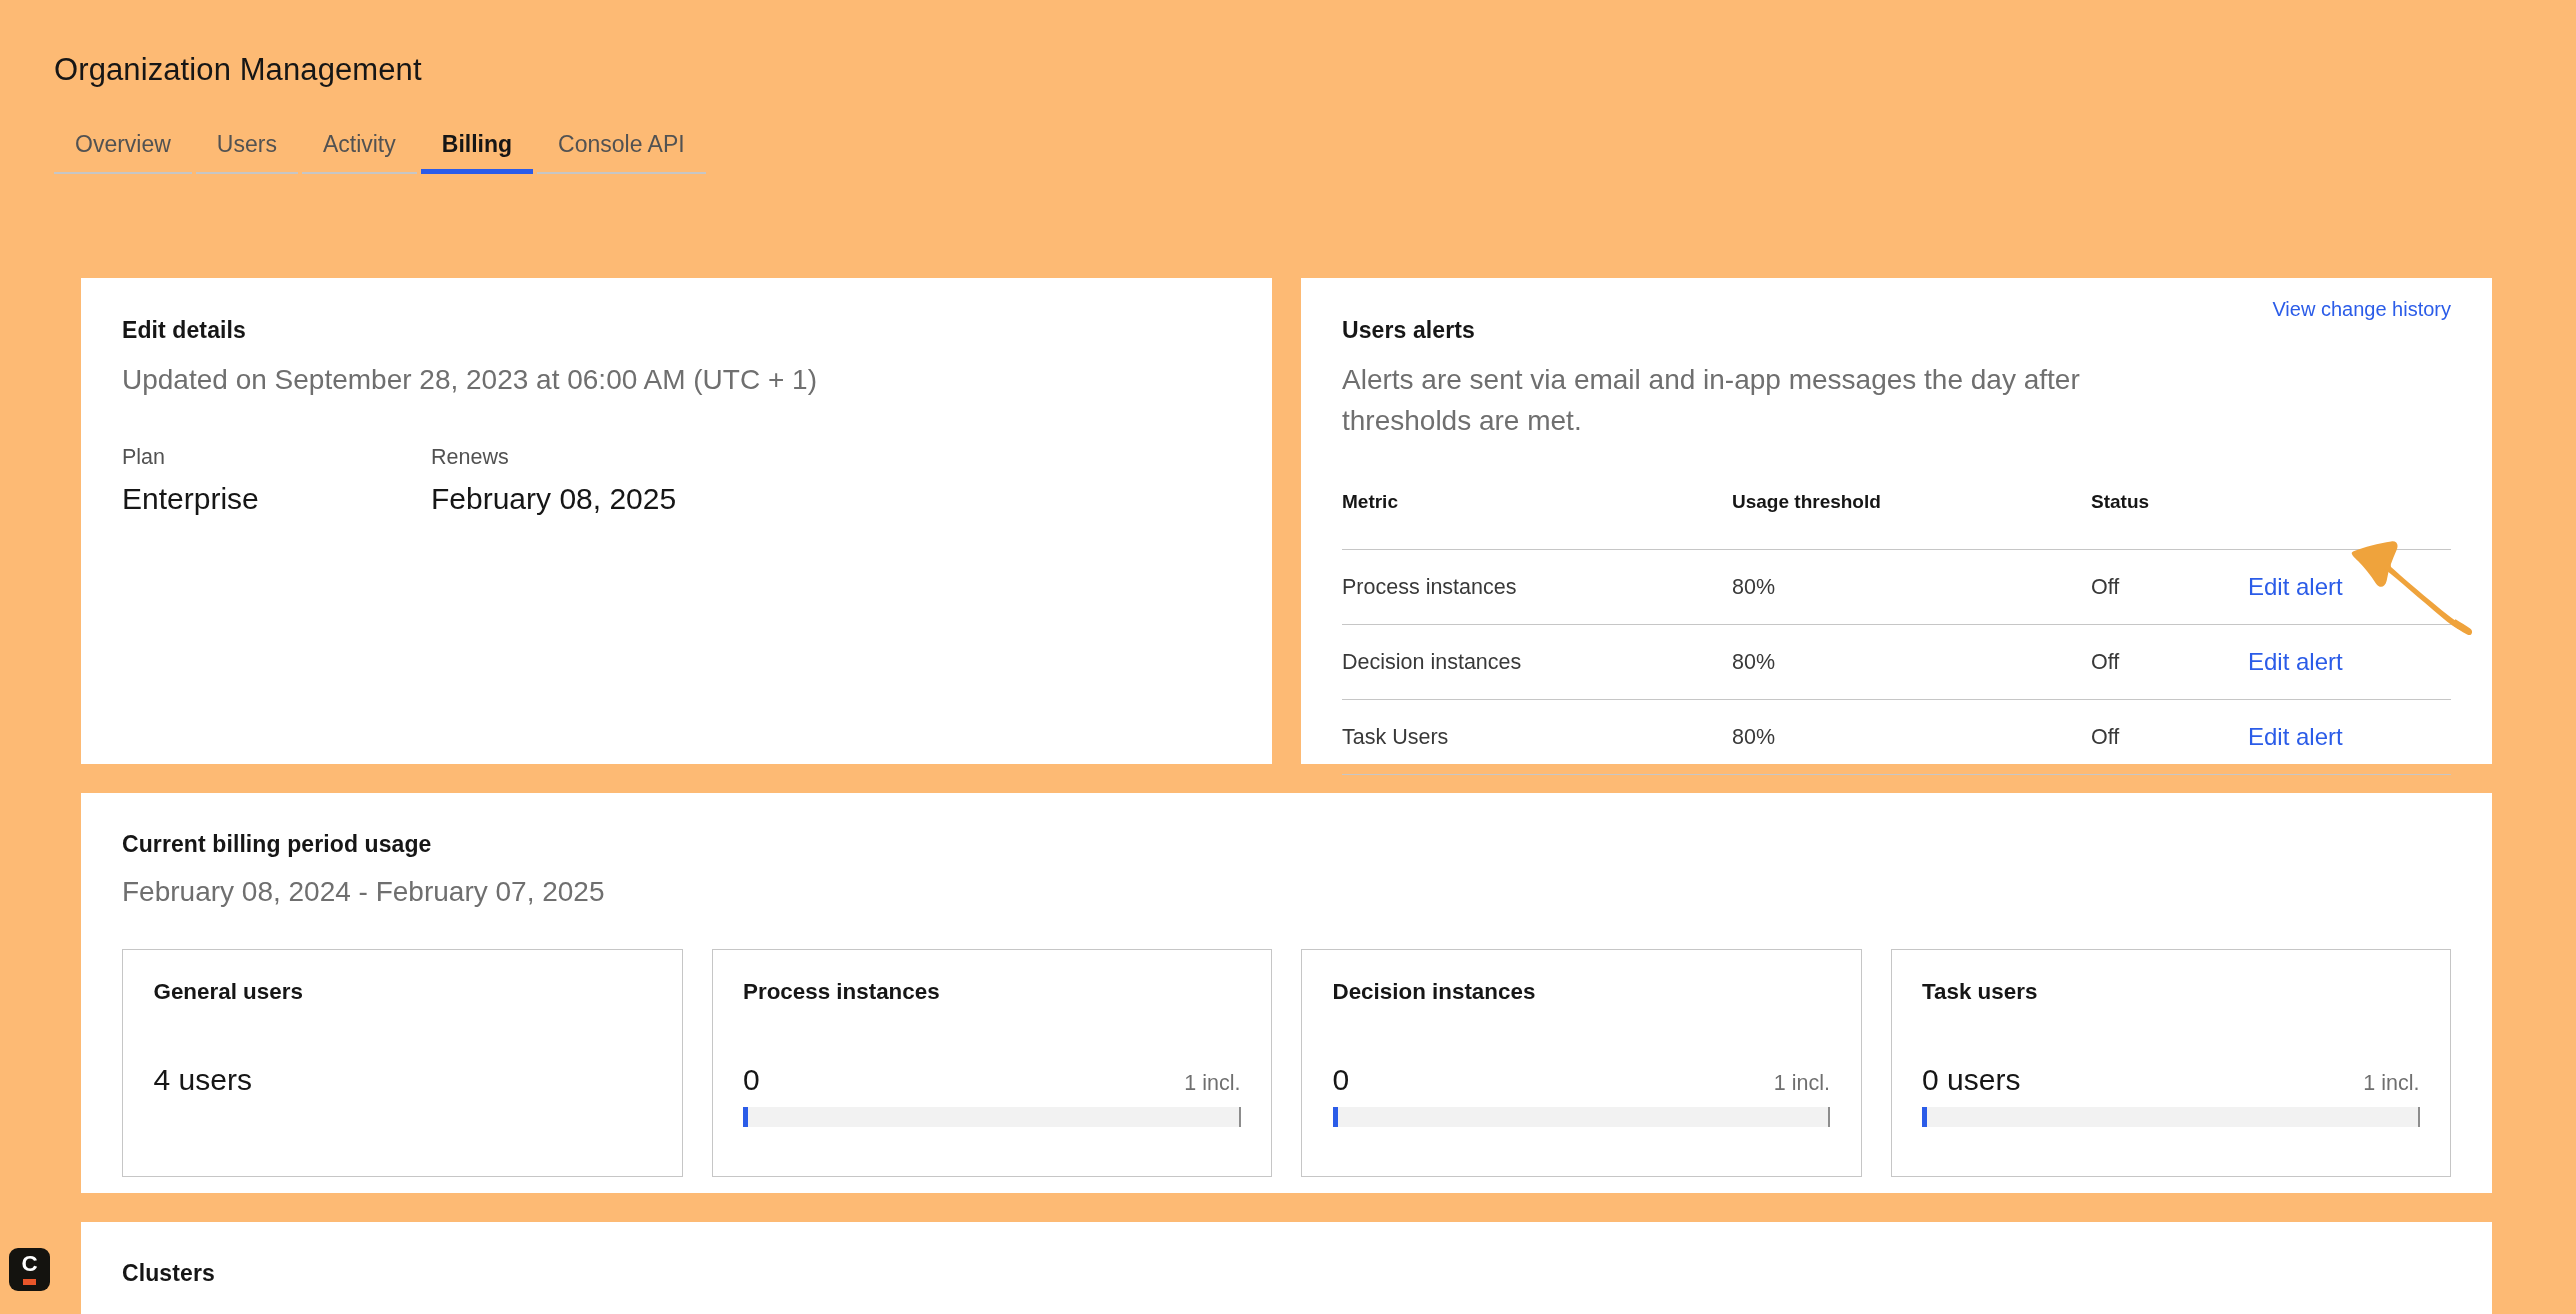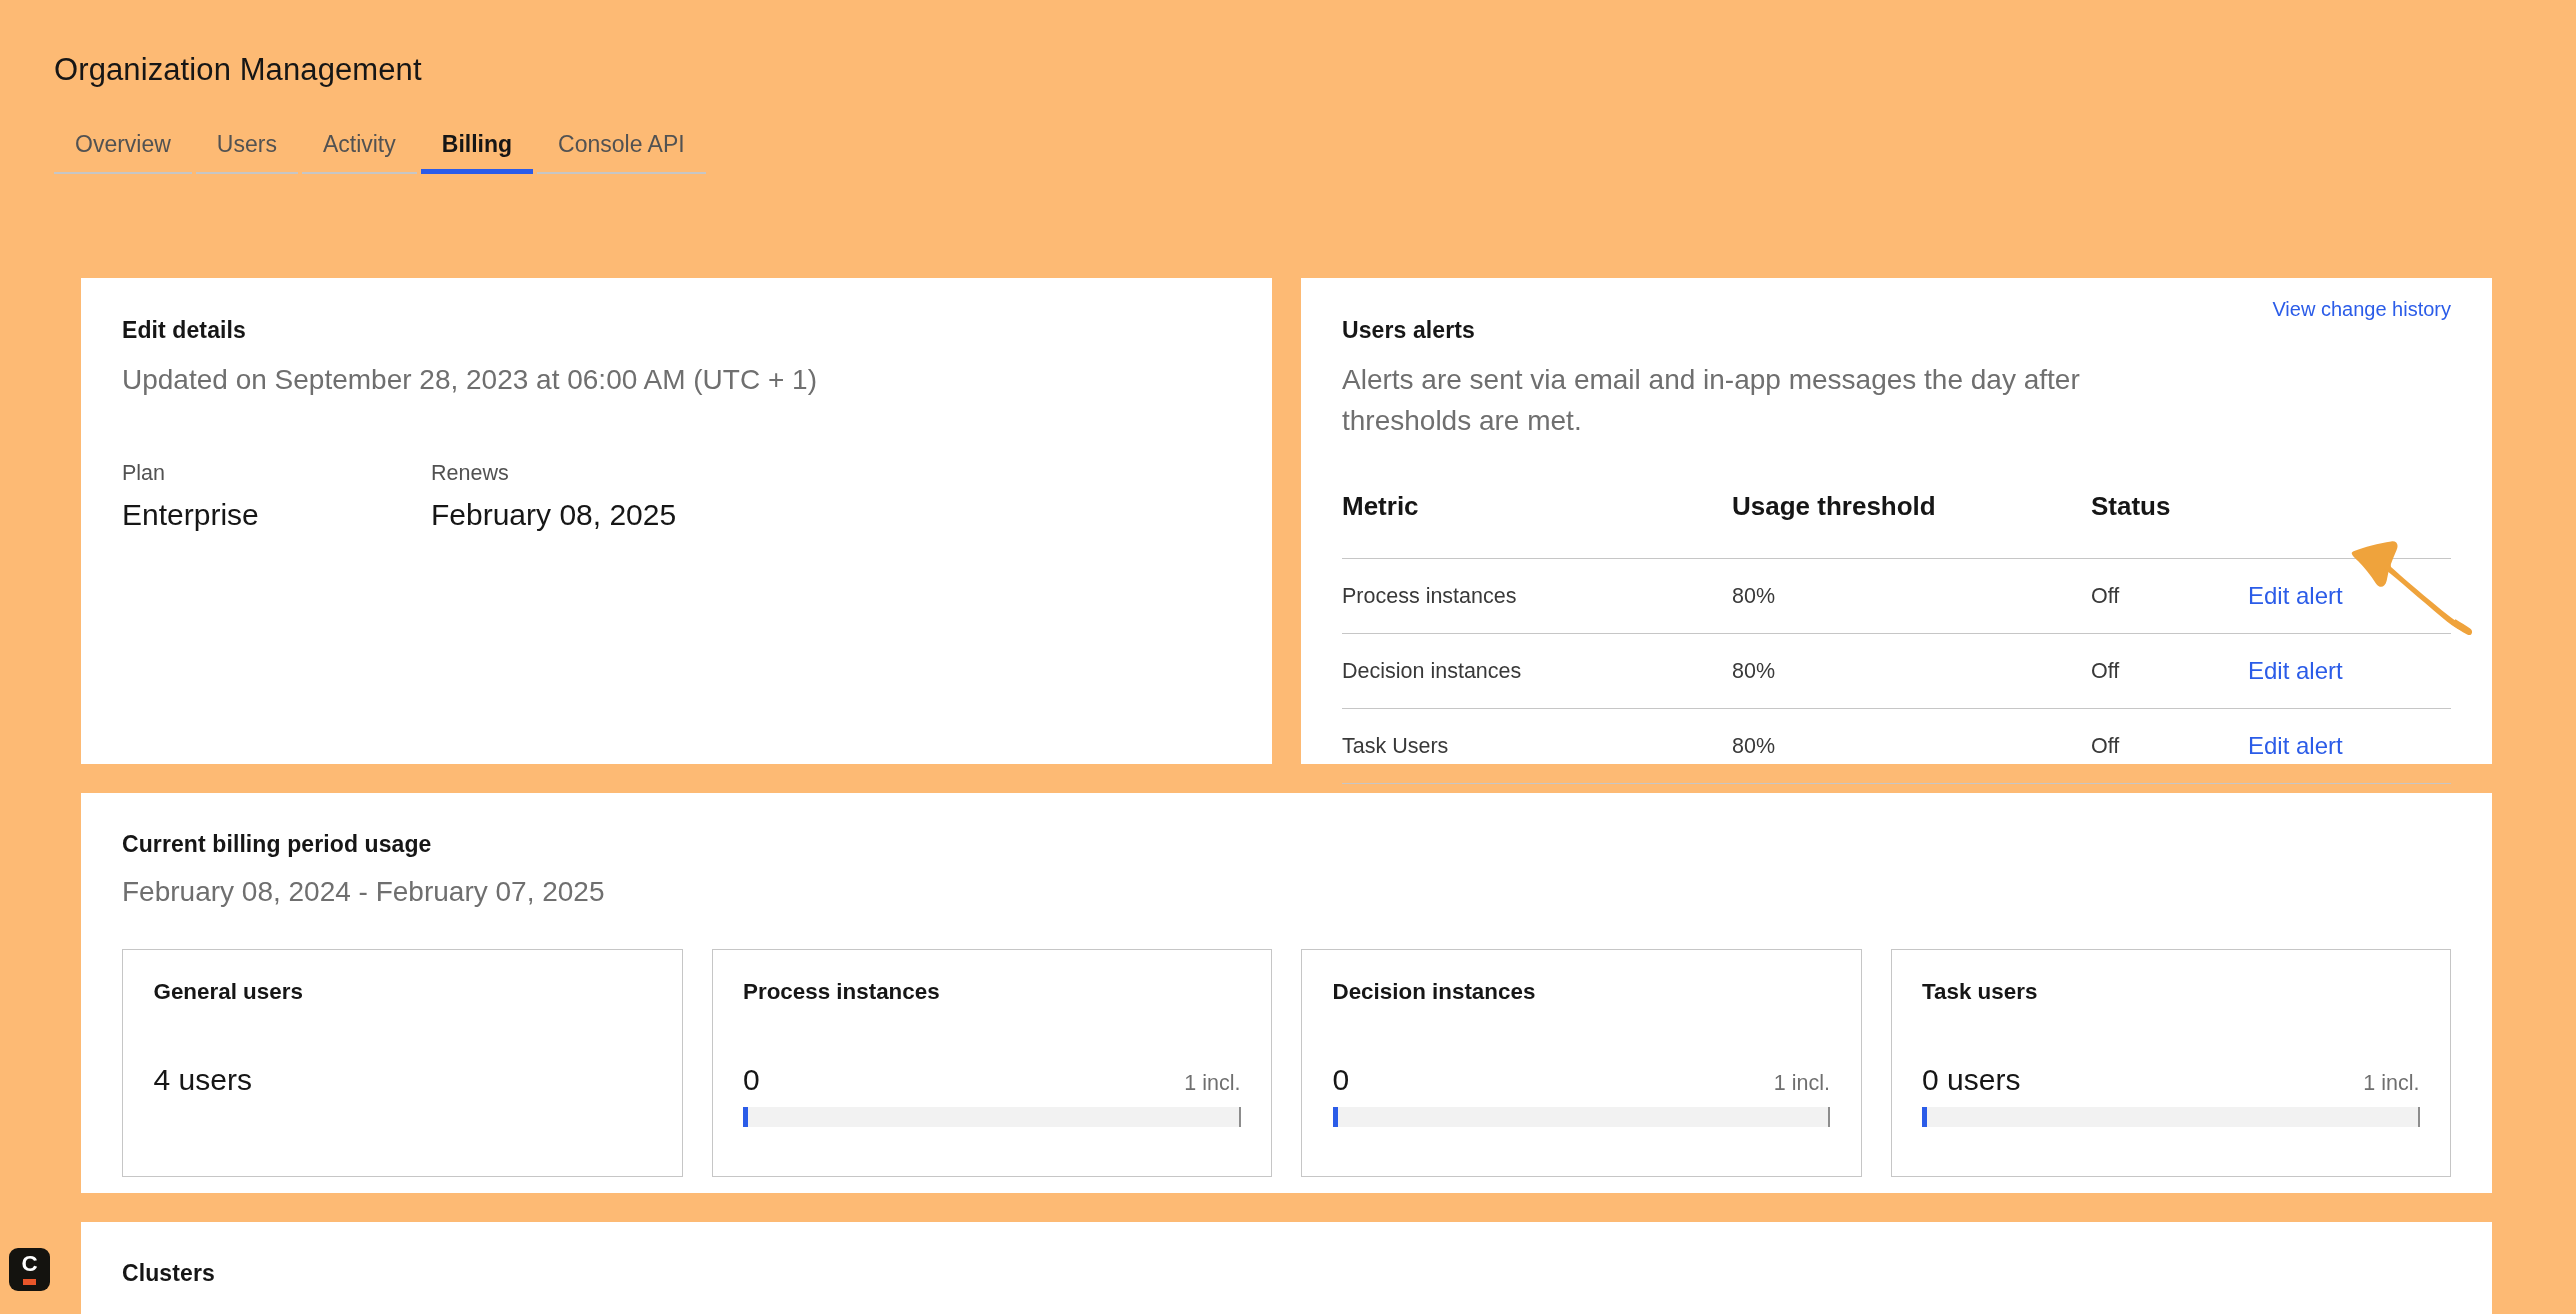--- a/index.html
+++ b/index.html
@@ -88,21 +88,21 @@
     color: #6f6f6f;
     line-height: 1.45;
   }
 
   
   #plan-card .inner { padding: 39px 41px; }
   #plan-card .card-sub { margin-top: 16px; }
 
   .plan-grid {
     display: flex;
-    margin-top: 60px;
+    margin-top: 44px;
   }
   .plan-col { width: 309px; }
   .plan-label {
     font-size: 21.5px;
     color: #525252;
   }
   .plan-value {
     margin-top: 12.6px;
     font-size: 30px;
     color: #161616;
@@ -125,21 +125,21 @@
     white-space: nowrap;
   }
 
   .alerts-table {
     margin-top: 50px;
     width: 100%;
     border-collapse: collapse;
   }
   .alerts-table th {
     text-align: left;
-    font-size: 26px;
+    font-size: 19px;
     font-weight: 700;
     color: #161616;
     padding: 0 0 36px 0;
     border-bottom: 1.8px solid #c6c6c6;
   }
   .alerts-table td {
     font-size: 21.5px;
     color: #393939;
     padding: 23px 0 23px 0;
     border-bottom: 1.8px solid #c6c6c6;

